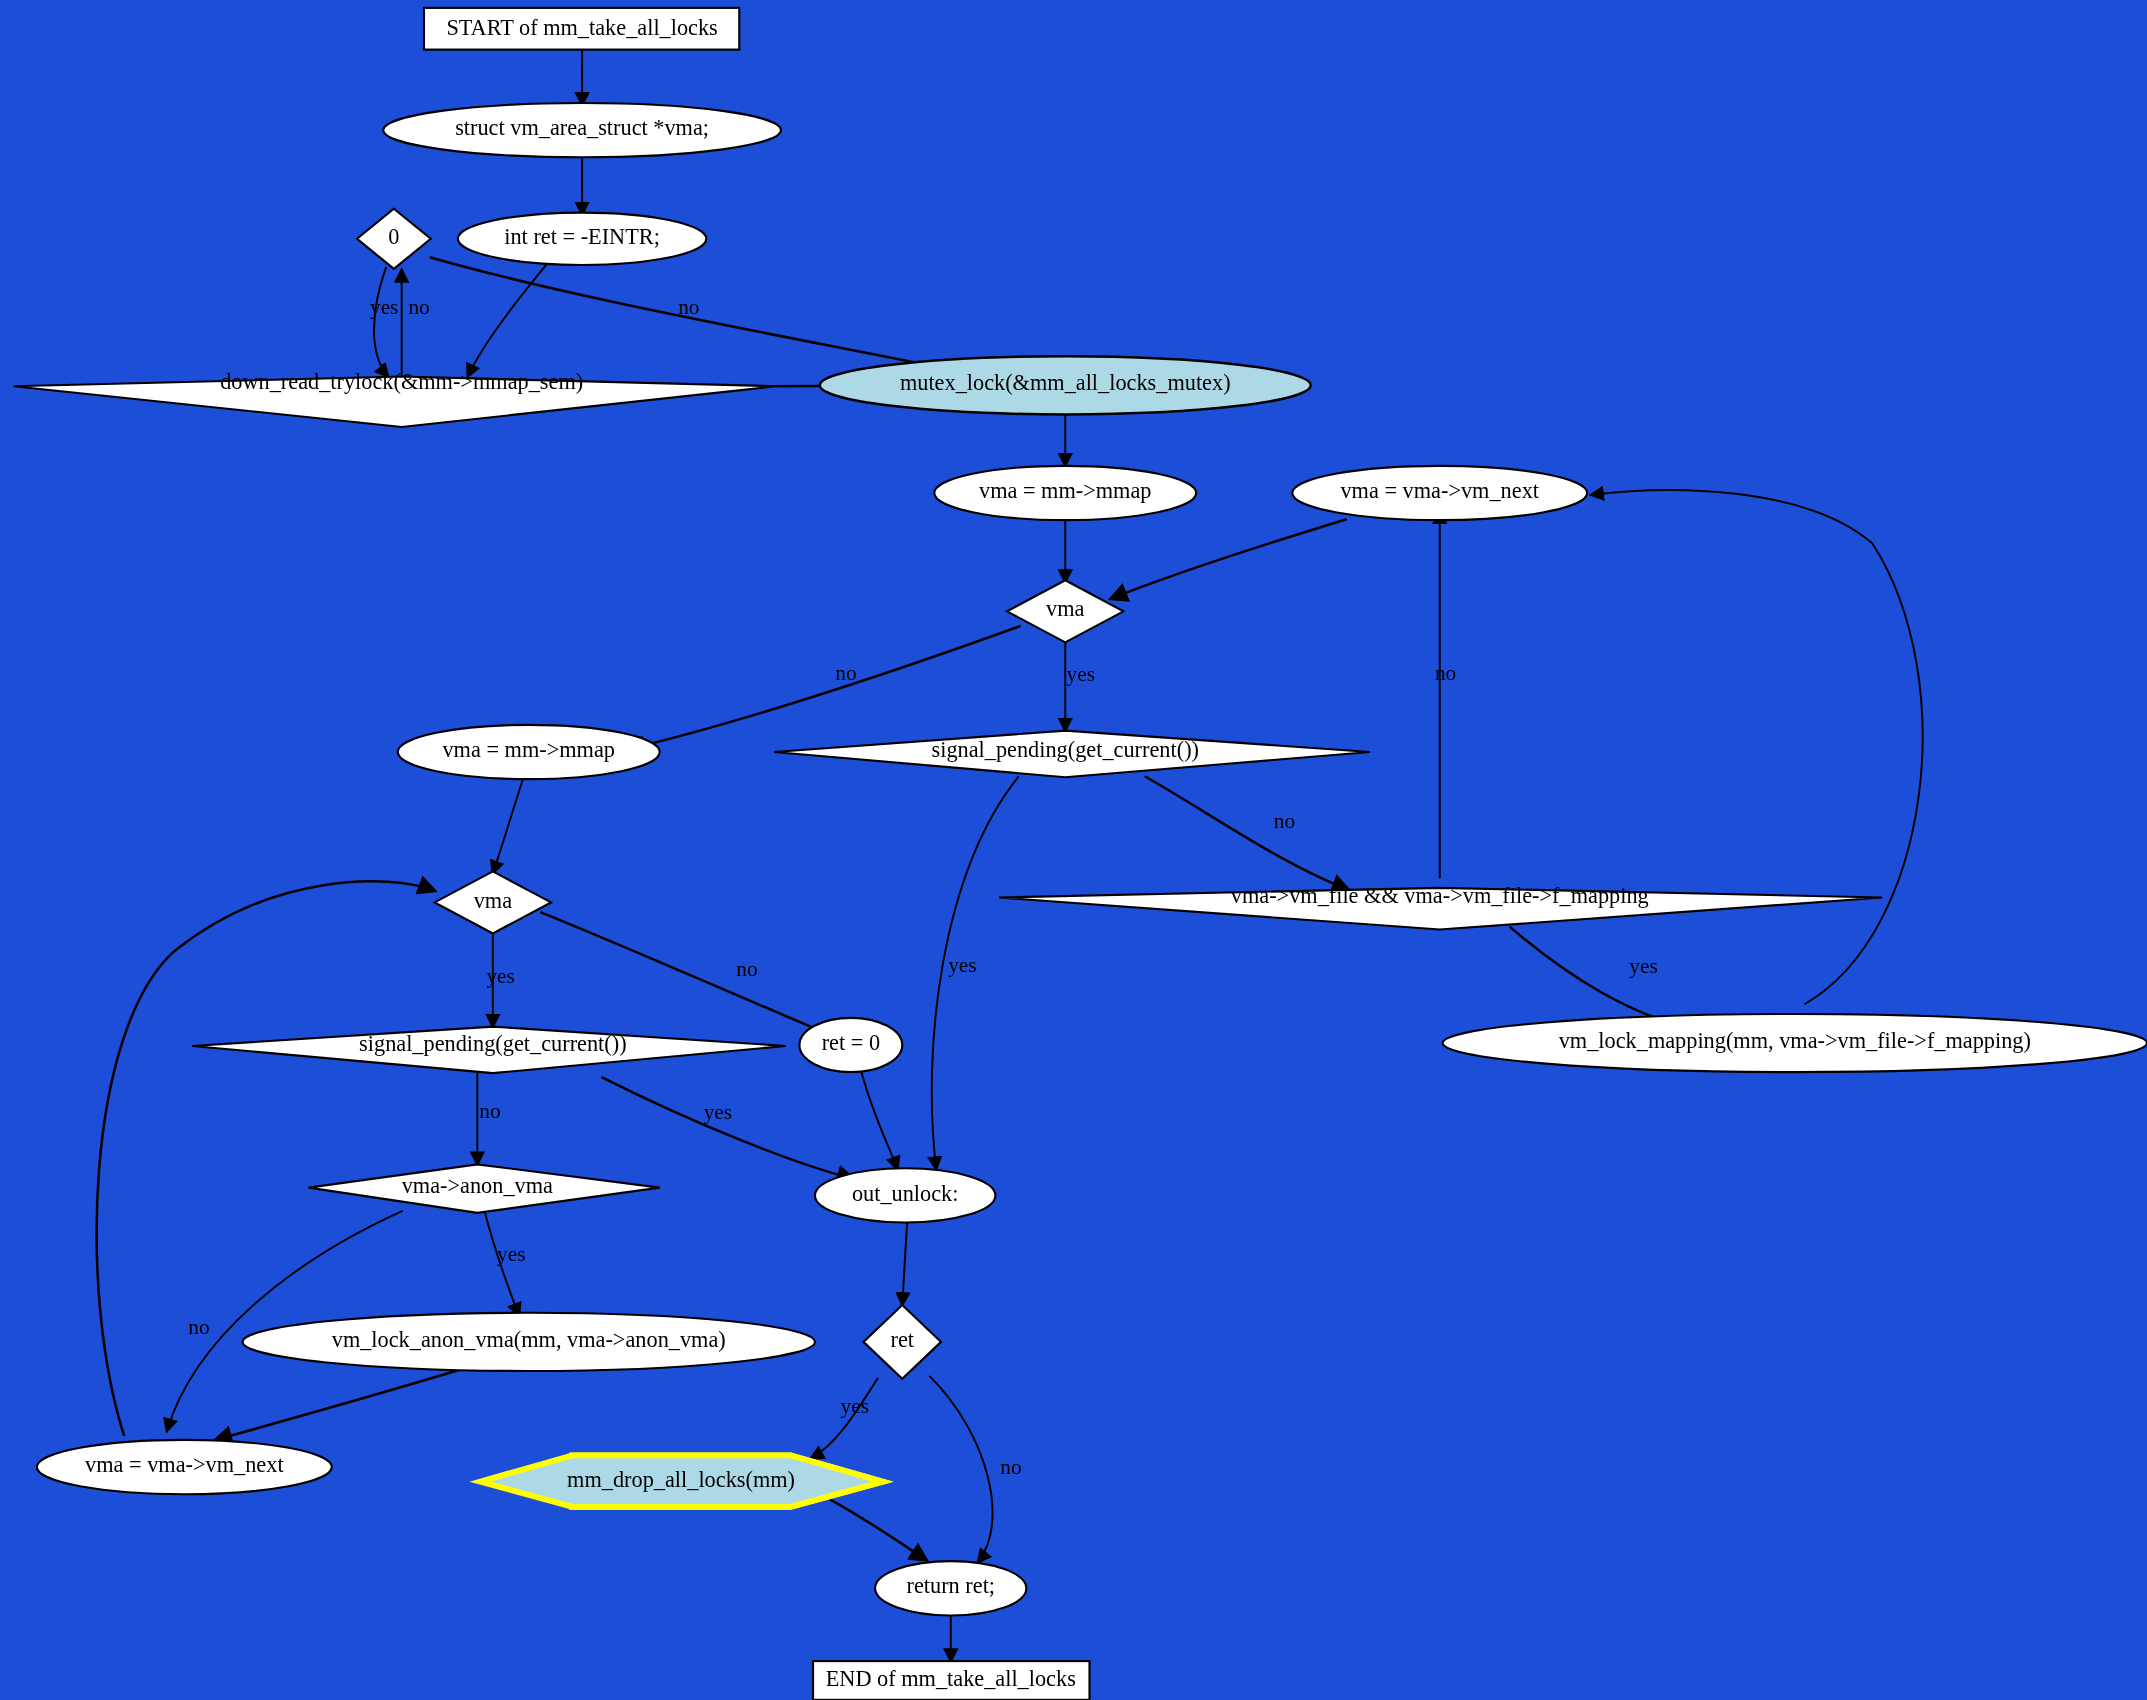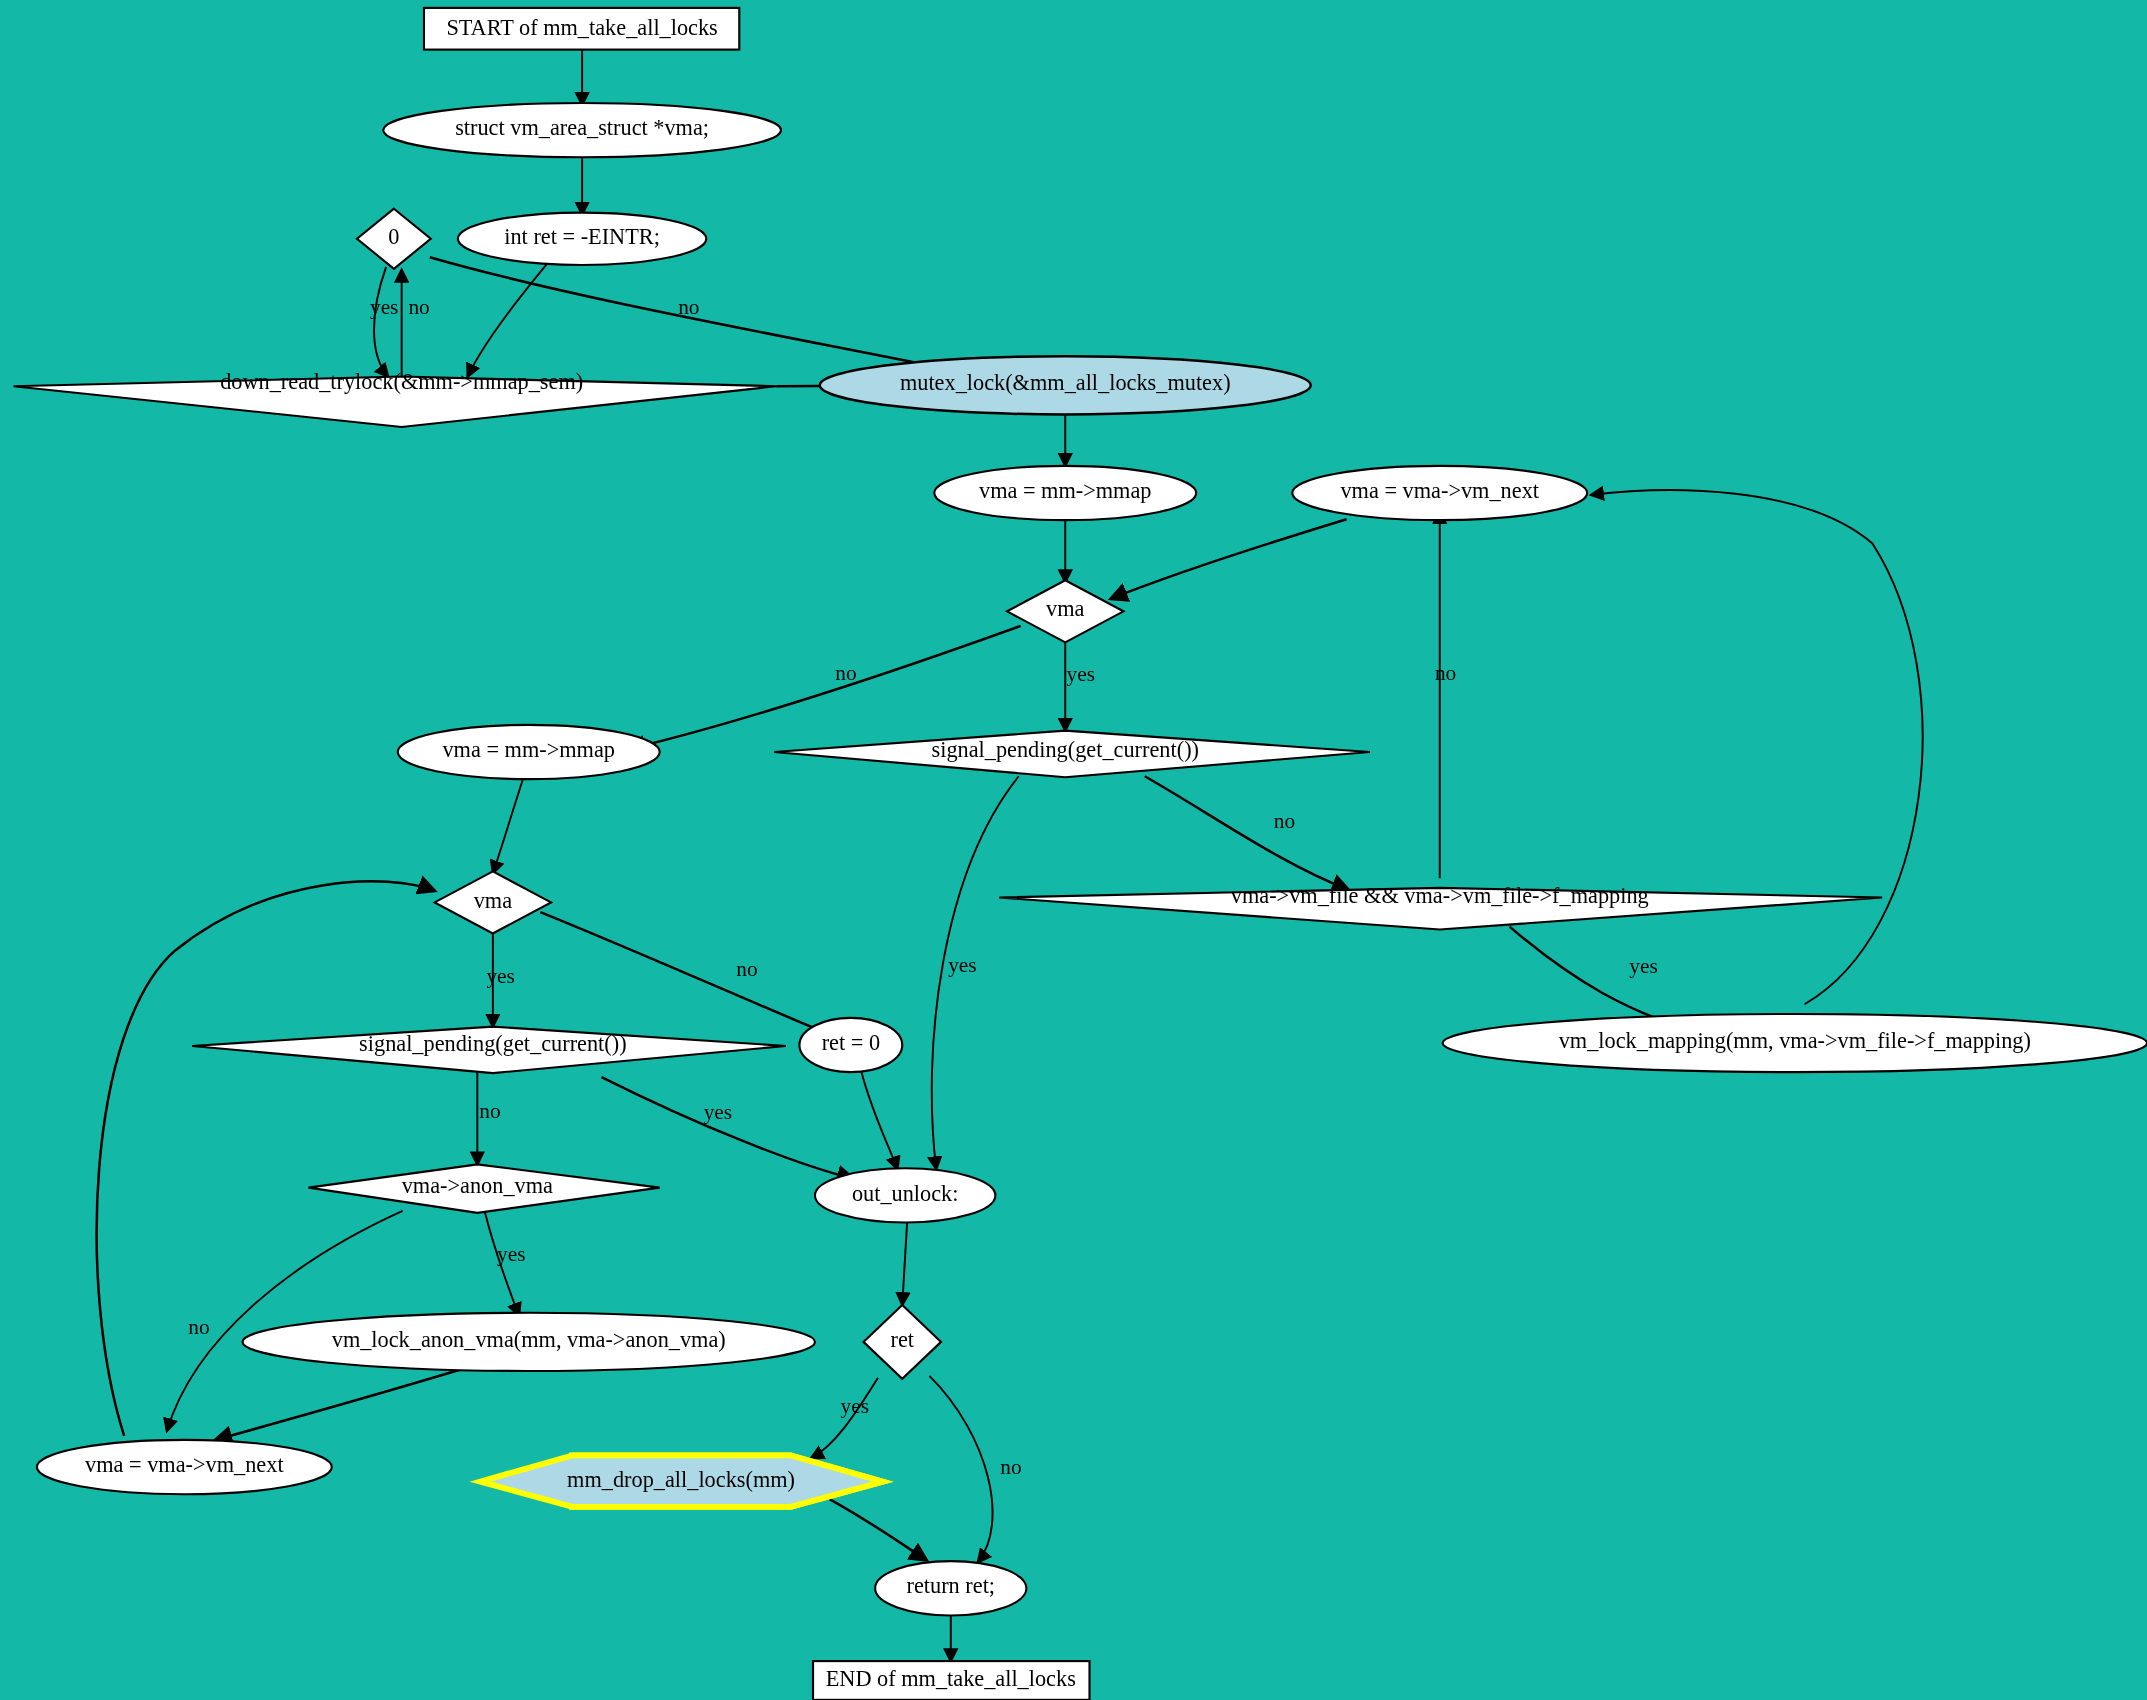--- a/index.html
+++ b/index.html
@@ -7,21 +7,21 @@
     padding: 0;
     background: #ffffff;
   }
   body {
     font-family: "Liberation Serif", "DejaVu Serif", serif;
   }
   #diagram-root {
     position: relative;
     width: 2147px;
     height: 1700px;
-    background: #14b8a6;
+    background: #1d4ed8;
     overflow: hidden;
   }
   svg#flow {
     display: block;
     width: 2147px;
     height: 1700px;
   }
   .node-shape {
     fill: #ffffff;
     stroke: #000000;

